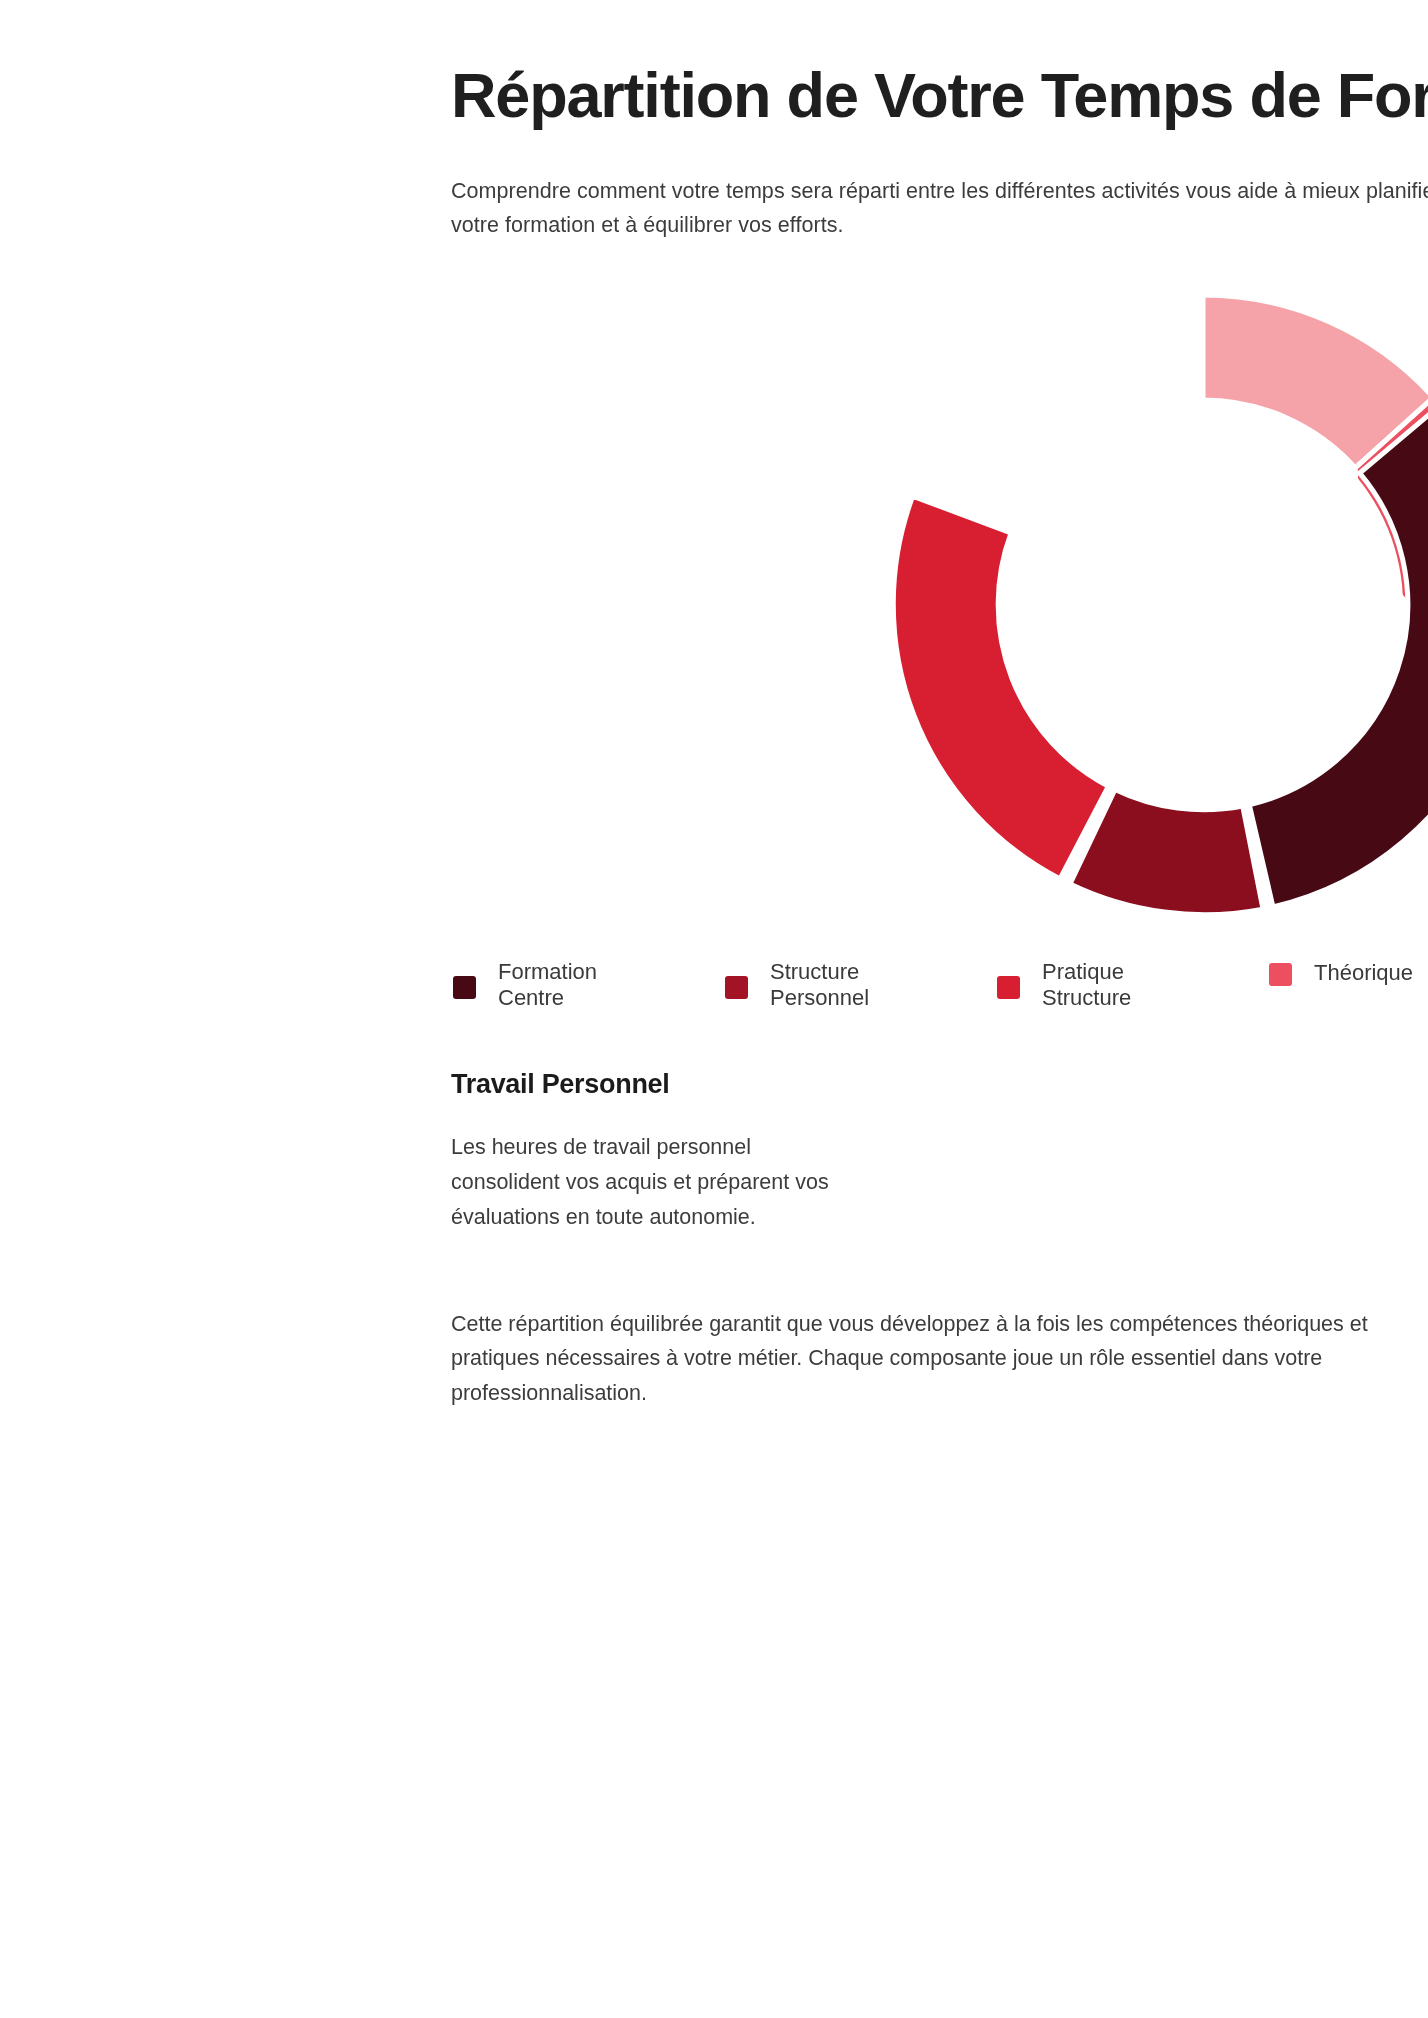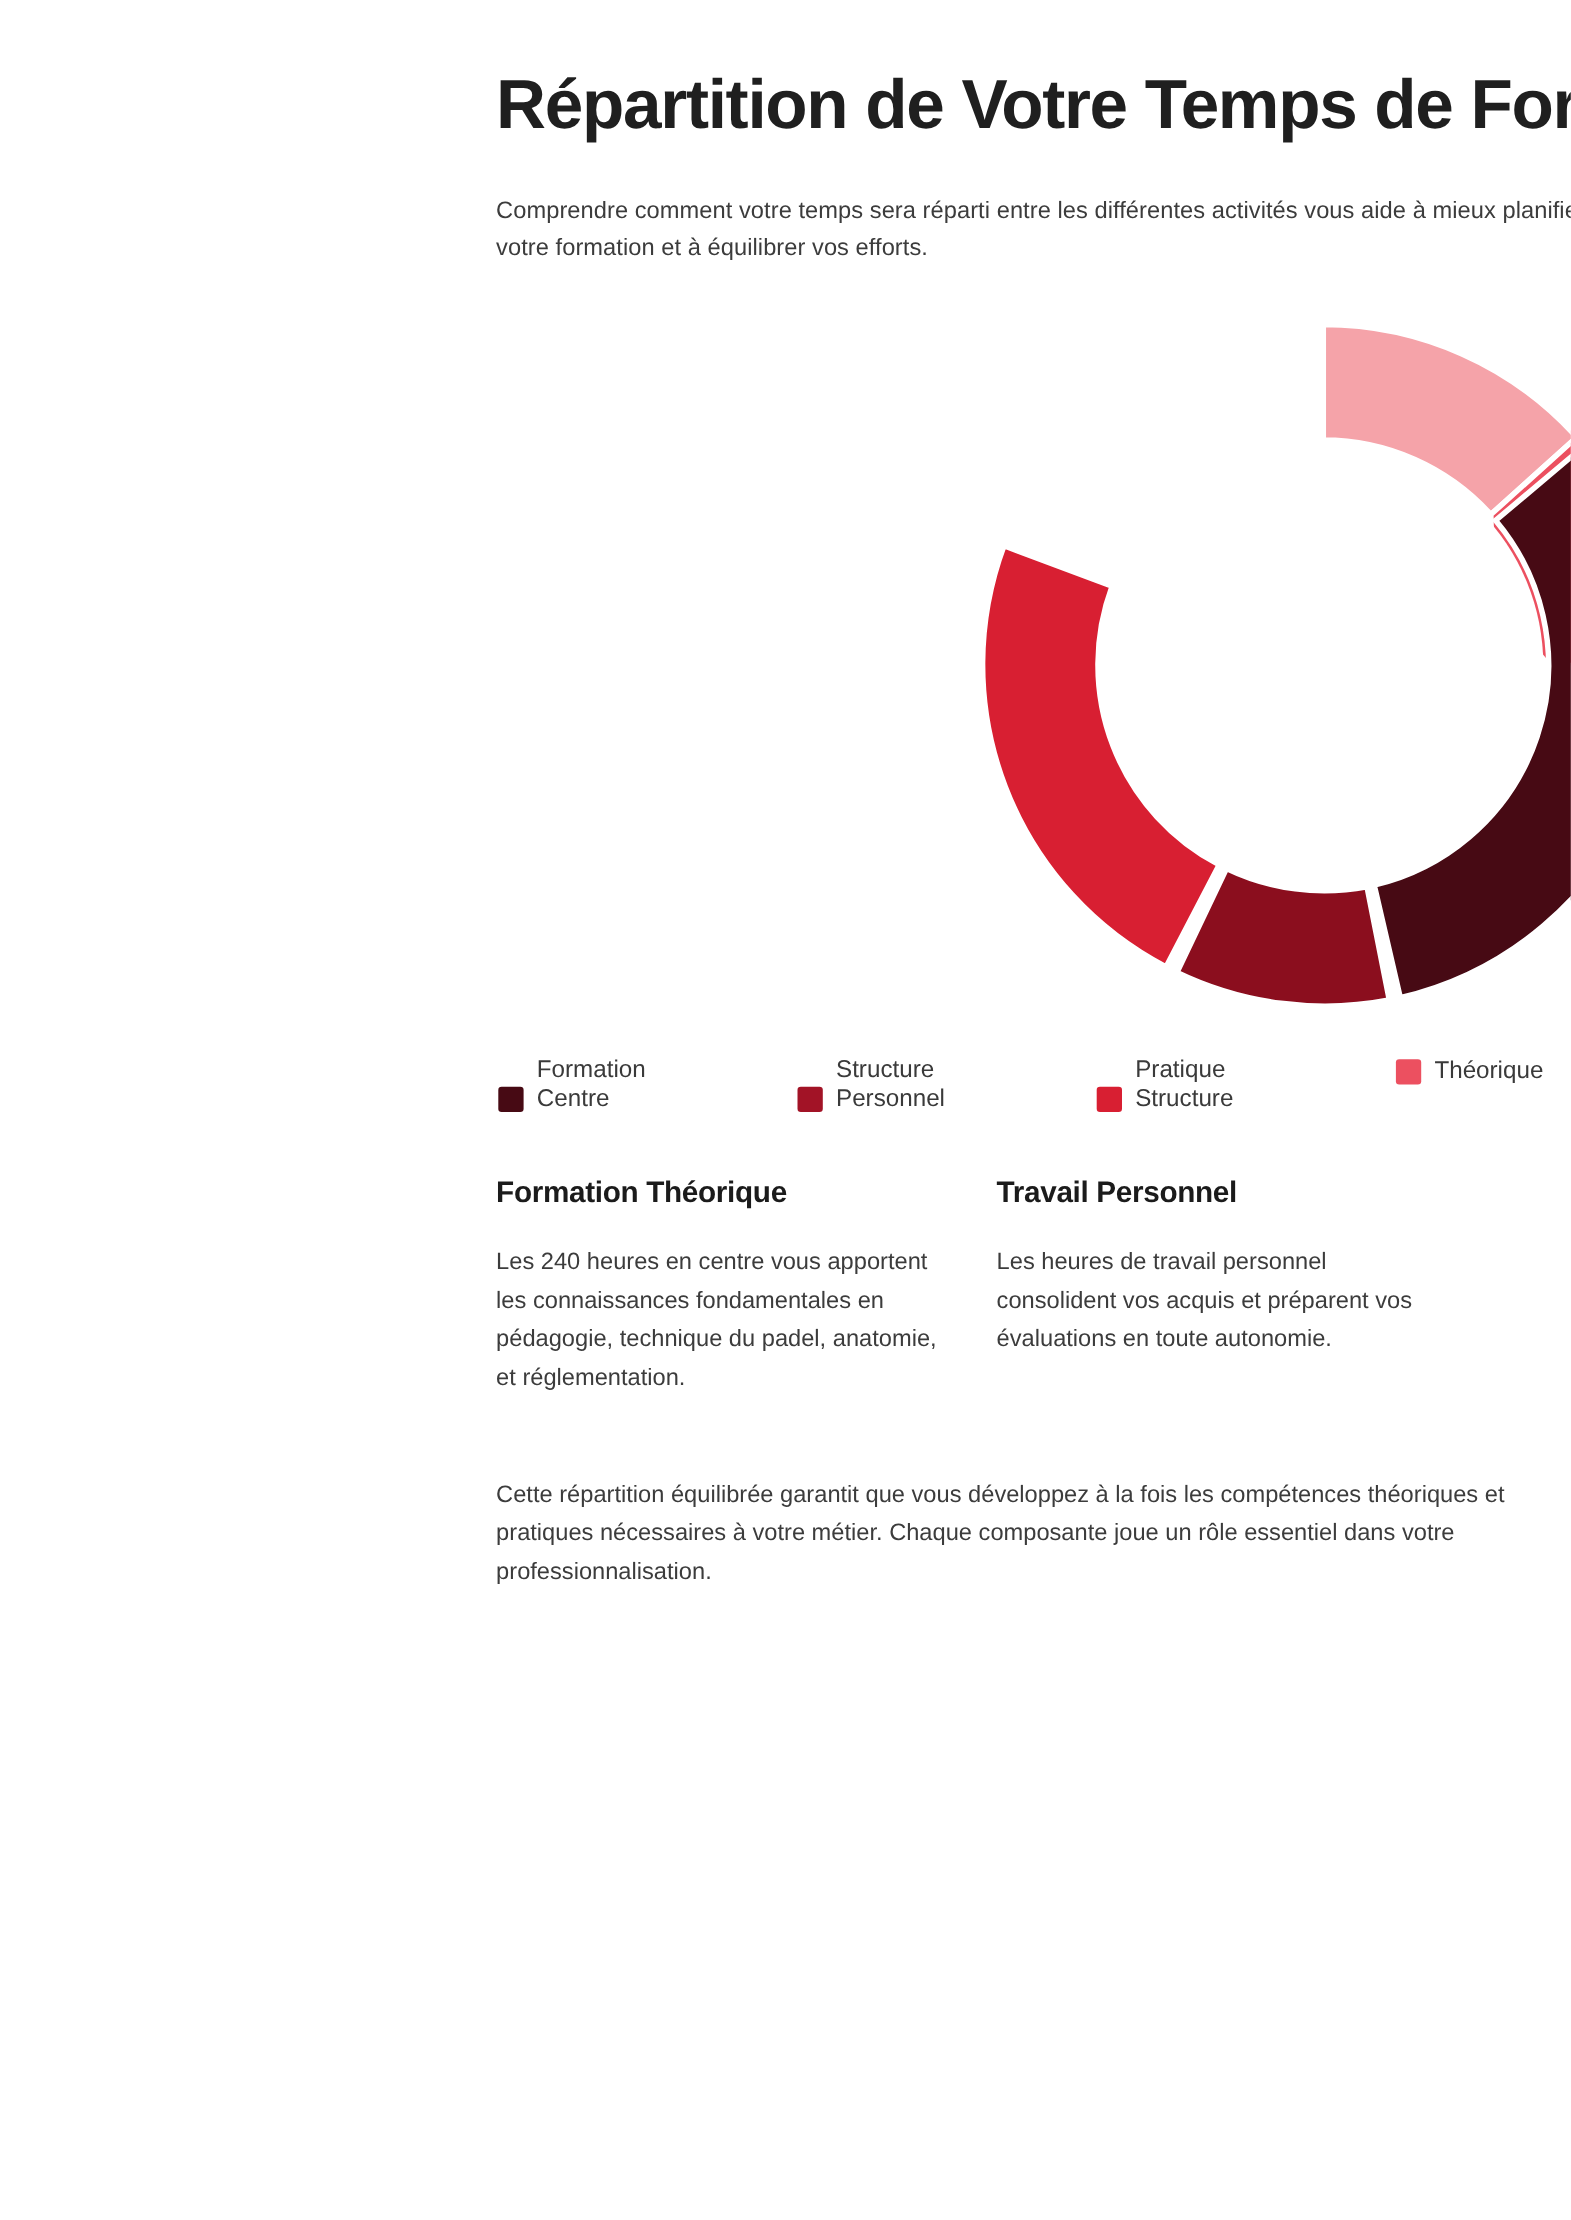--- a/index.html
+++ b/index.html
@@ -81,22 +81,22 @@
   .legend {
     display: flex;
     align-items: flex-start;
     gap: 0px;
     padding-left: 2px;
     margin-top: -16px;
   }
 
   .legend-item {
     display: flex;
-    align-items: flex-end;
-    gap: 12px;
+    align-items: center;
+    gap: 22px;
     width: 272px;
   }
 
   .legend-swatch {
     width: 23px;
     height: 23px;
     border-radius: 3px;
     flex: 0 0 auto;
     margin-top: 4px;
   }
@@ -226,24 +226,20 @@
         <span class="legend-swatch" style="background:#EC5060"></span>
         <span class="legend-label">
           <span>Théorique</span>
         </span>
       </div>
 
     </div>
 
     <div class="cards">
 
-      <div class="card">
-        <h2 class="card-title">Formation Théorique</h2>
-        <p class="card-body">Les 240 heures en centre vous apportent les connaissances fondamentales en pédagogie, technique du padel, anatomie, et réglementation.</p>
-      </div>
 
 
       <div class="card">
         <h2 class="card-title">Travail Personnel</h2>
         <p class="card-body">Les heures de travail personnel consolident vos acquis et préparent vos évaluations en toute autonomie.</p>
       </div>
 
     </div>
 
     <p class="closing">Cette répartition équilibrée garantit que vous développez à la fois les compétences théoriques et pratiques nécessaires à votre métier. Chaque composante joue un rôle essentiel dans votre professionnalisation.</p>

